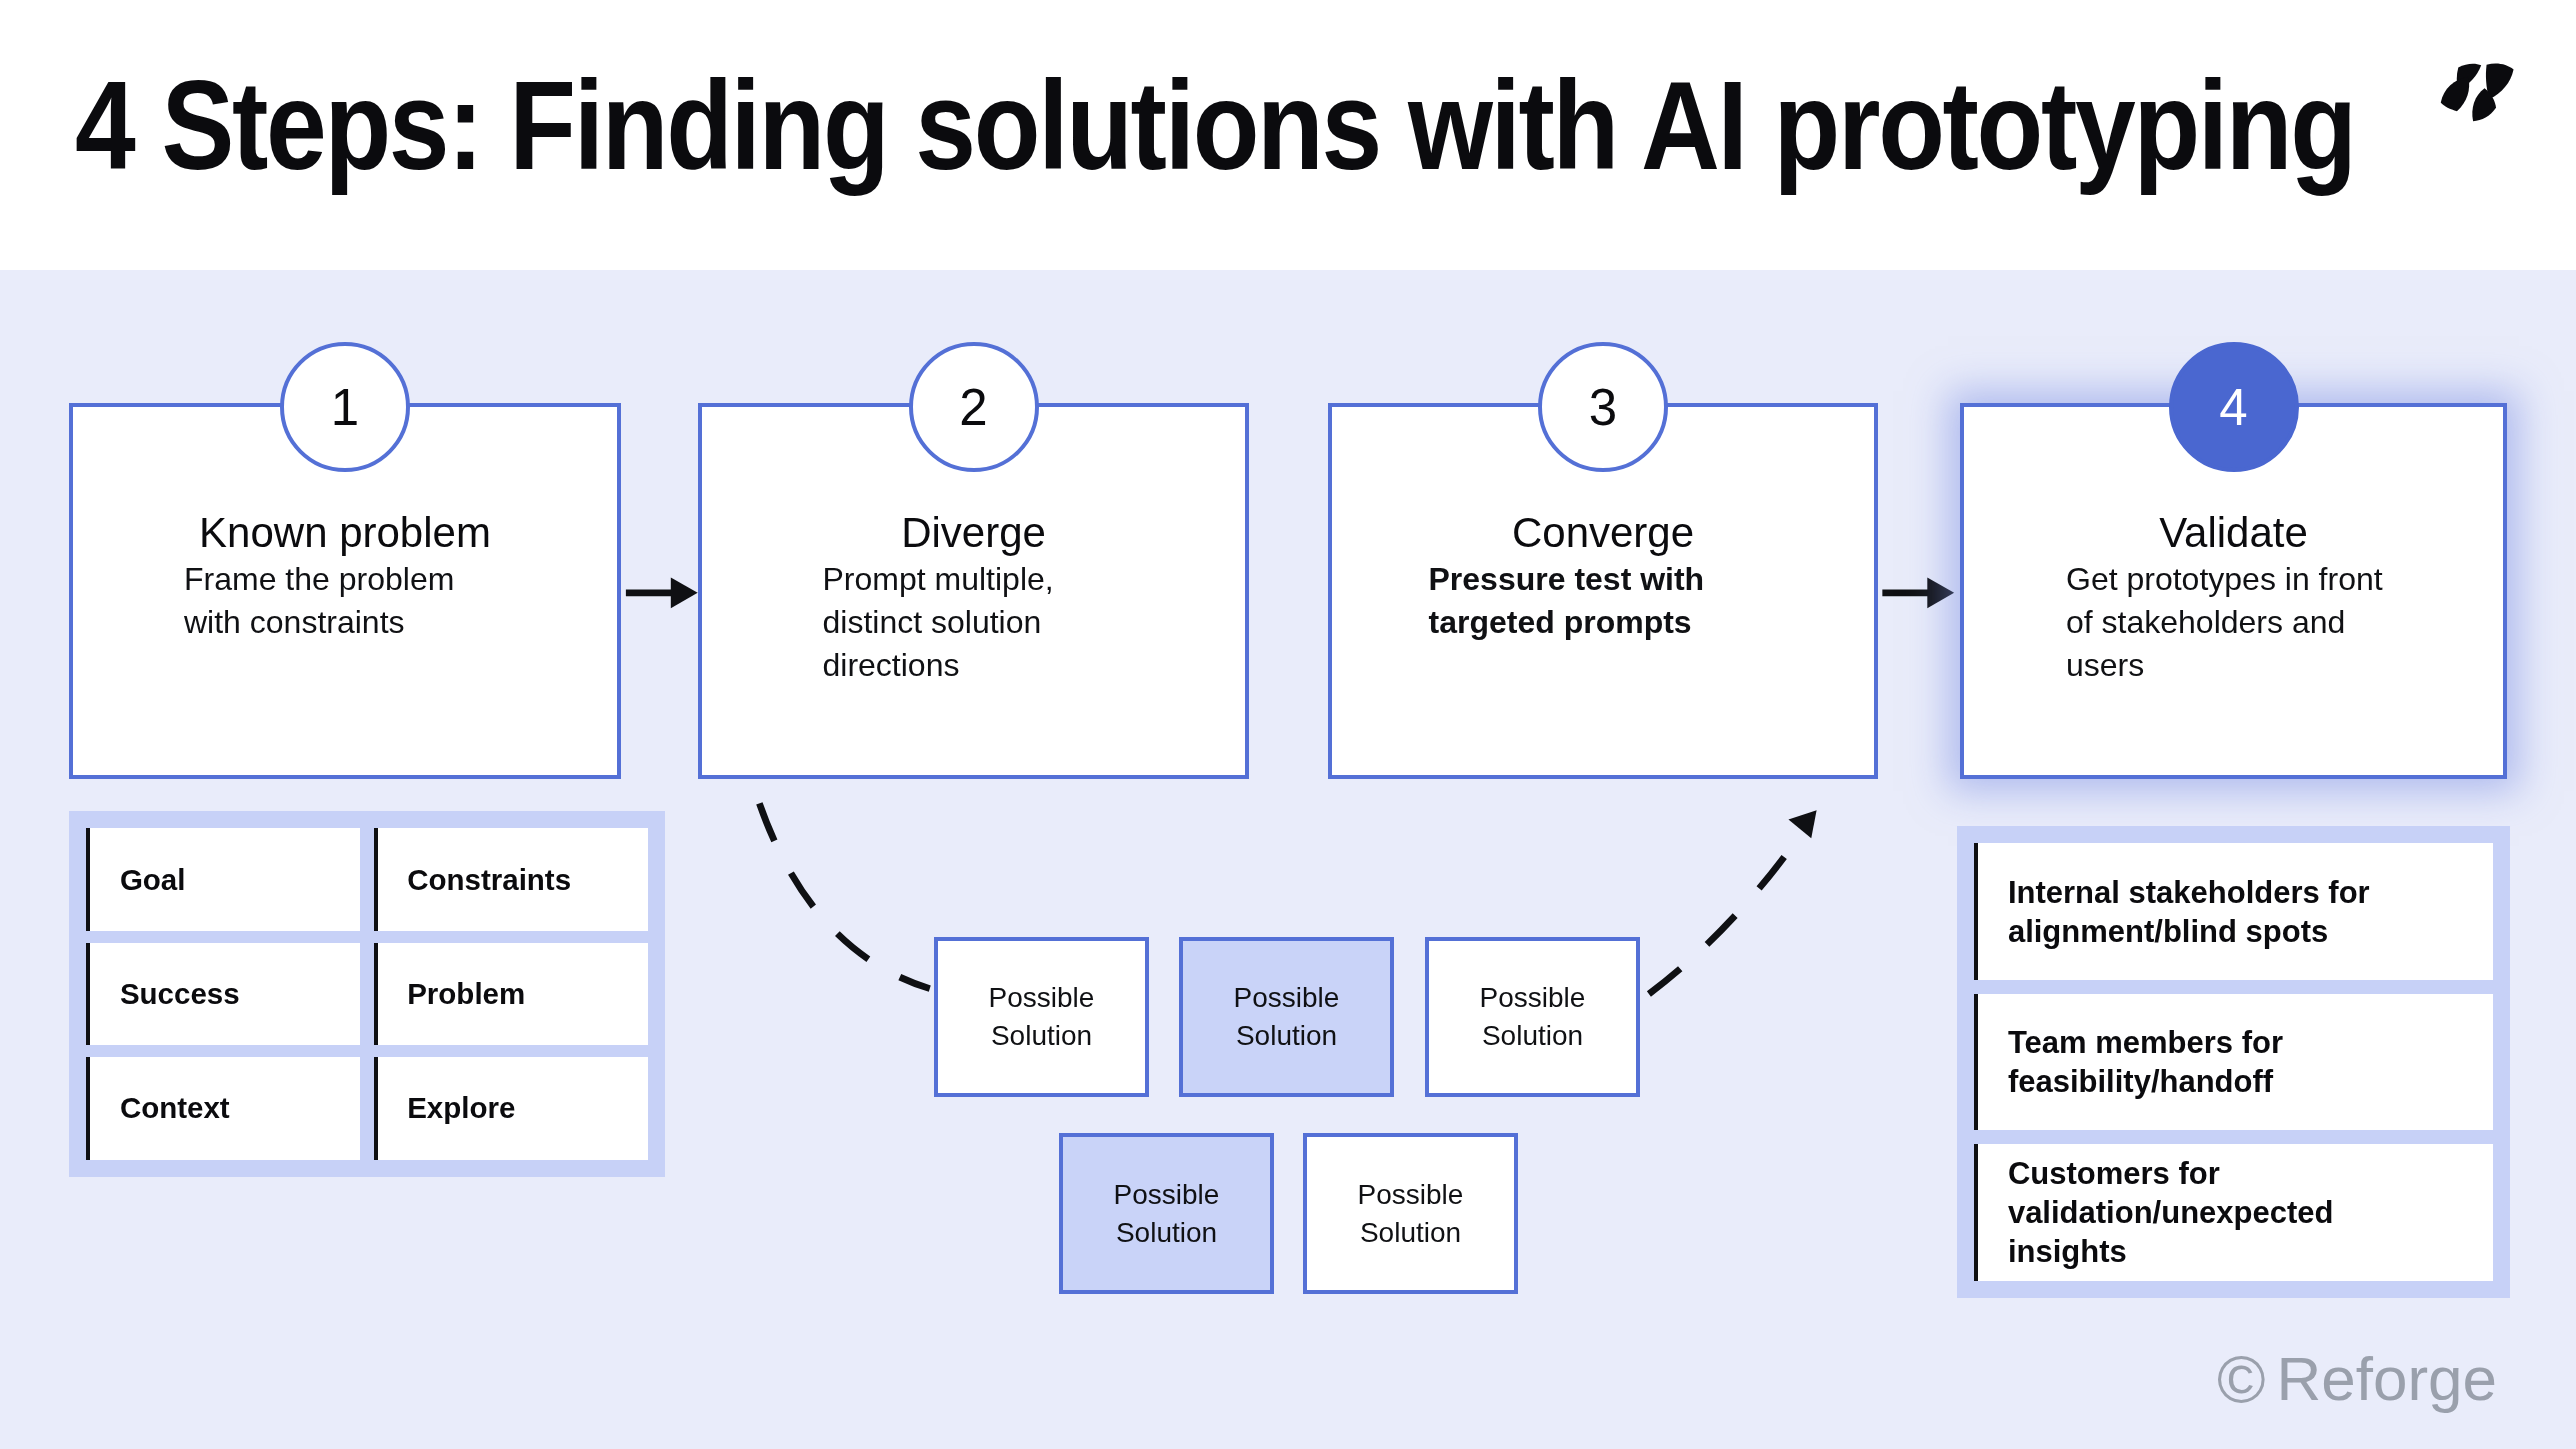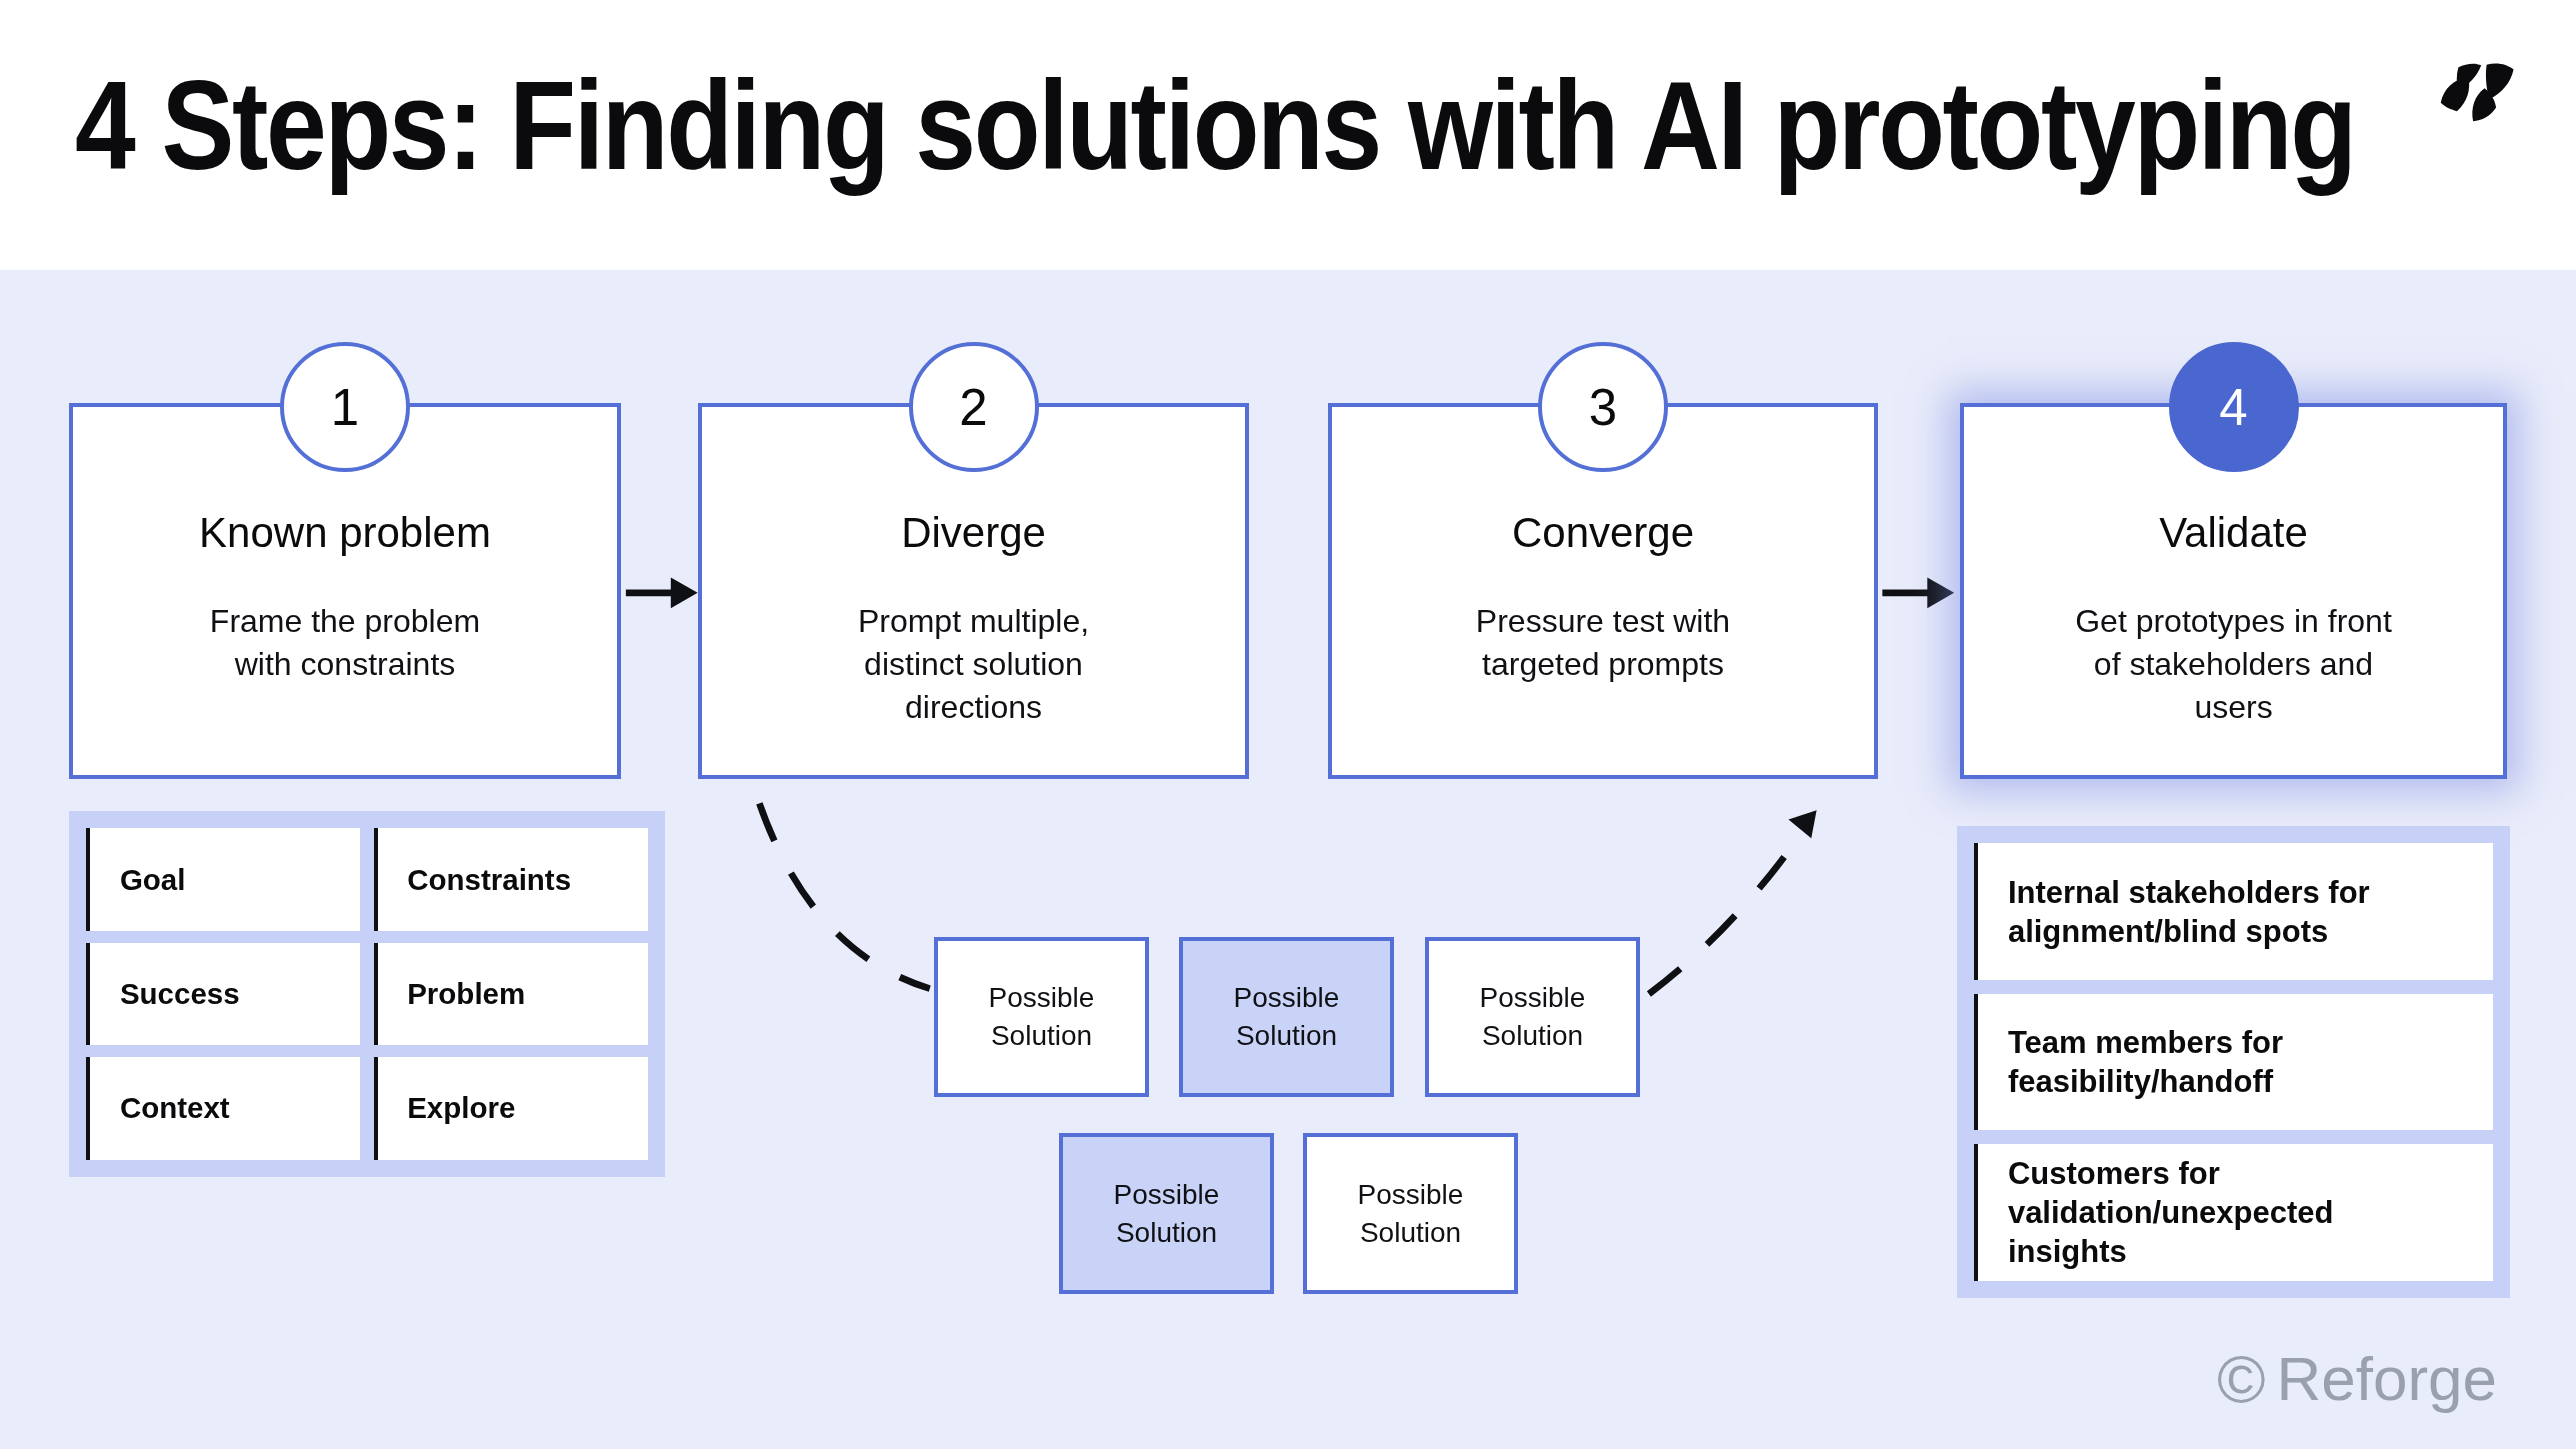--- a/index.html
+++ b/index.html
@@ -30,24 +30,24 @@
   #step-4{left:1960px;top:133px;width:547px;box-shadow:0 0 37px 12px rgba(128,146,228,0.55);}
   .step-circle{
     position:absolute;top:-65px;left:50%;transform:translateX(-50%);
     width:130px;height:130px;box-sizing:border-box;border-radius:50%;
     background:#ffffff;border:4.7px solid #5470D6;
     display:flex;align-items:center;justify-content:center;
     font-size:51px;color:#0b0b0e;
   }
   .step-circle.filled{background:#4A67D0;border-color:#4A67D0;color:#ffffff;}
   .step-title{font-size:42px;line-height:50px;font-weight:400;color:#0b0b0e;}
-  .step-desc{margin-top:42px;font-size:32px;line-height:43px;text-align:center;color:#101114;}
+  .step-desc{font-size:32px;line-height:43px;text-align:left;color:#101114;}
   #step-1 .step-desc{max-width:322px;}
   #step-2 .step-desc{max-width:302px;}
-  #step-3 .step-desc{max-width:349px;}
+  #step-3 .step-desc{max-width:349px;font-weight:bold;}
   #step-4 .step-desc{max-width:335px;}
   
   #grid-panel{
     position:absolute;left:69px;top:541px;width:596px;height:366px;background:#C7D1F7;
     box-sizing:border-box;padding:17.4px;display:grid;
     grid-template-columns:1fr 1fr;grid-auto-rows:1fr;gap:12px 13.4px;
   }
   .grid-cell{
     background:#ffffff;border-left:4px solid #0f1013;
     display:flex;align-items:center;padding-left:29.5px;

